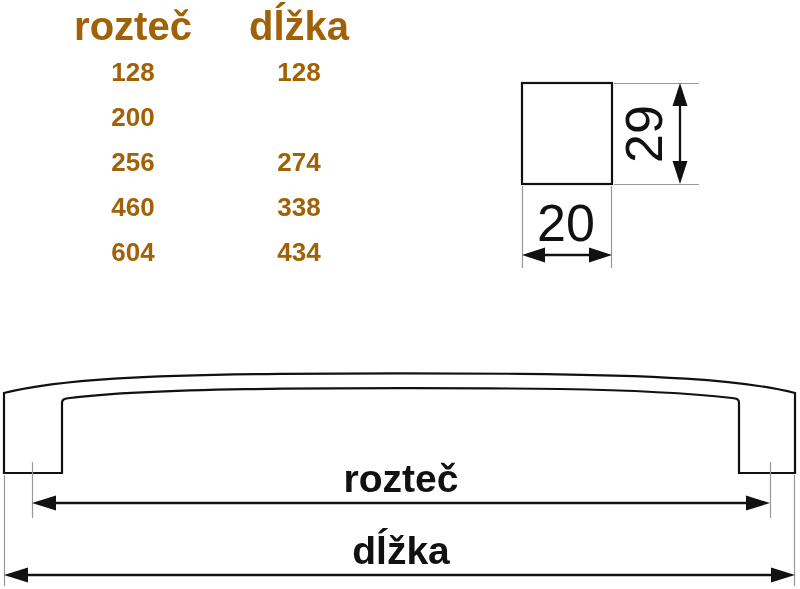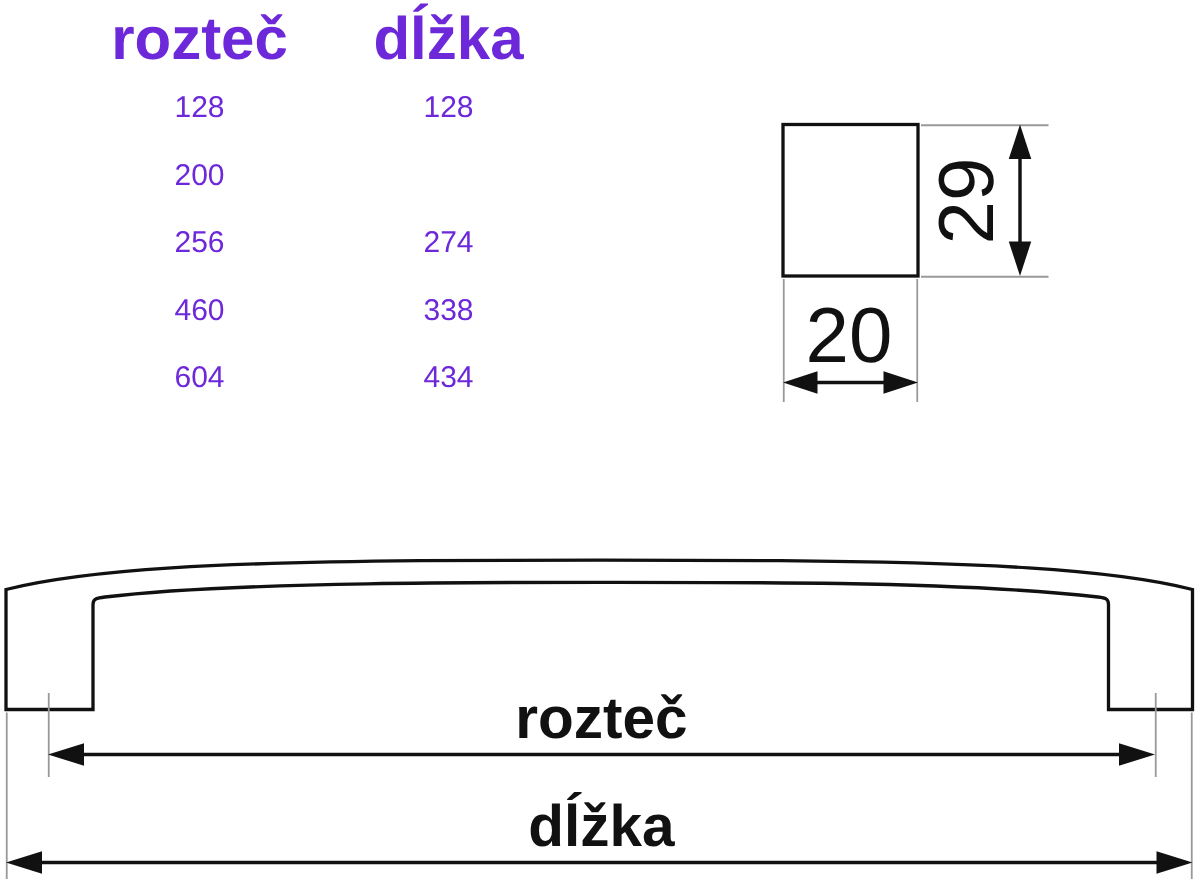--- a/index.html
+++ b/index.html
@@ -1,33 +1,33 @@
 <!DOCTYPE html>
 <html><head>
 <meta charset="utf-8">
 <style>
   html,body { margin:0; padding:0; background:#ffffff; }
   .stage {
     position:relative; width:800px; height:589px;
     background:#ffffff; overflow:hidden;
     font-family:"Liberation Sans", sans-serif;
-    color:#6d28d9;
+    color:#a16207;
   }
   
   .dim-table {
     position:absolute; left:63px; top:2px; width:312px;
   }
   .trow {
     display:grid; grid-template-columns:140px 140px; column-gap:26px;
     height:45px; align-items:center;
   }
   .trow.thead { height:48px; }
   .trow span { text-align:center; display:block; }
   .hdr { font-size:40px; font-weight:bold; letter-spacing:0px; }
-  .val { font-size:20px; font-weight:normal; }
+  .val { font-size:26px; font-weight:bold; }
   
   .art { position:absolute; left:0; top:0; width:800px; height:589px; }
   .ln-shape { stroke:#111111; stroke-width:2.2; fill:#ffffff; }
   .dim  { stroke:#111111; stroke-width:2.3; fill:none; }
   .ext  { stroke:#999999; stroke-width:1.2; fill:none; }
   .arr  { fill:#111111; stroke:none; }
   .dimtxt {
     font-family:"Liberation Sans", sans-serif;
     font-size:52px; font-weight:normal; fill:#111111;
   }

